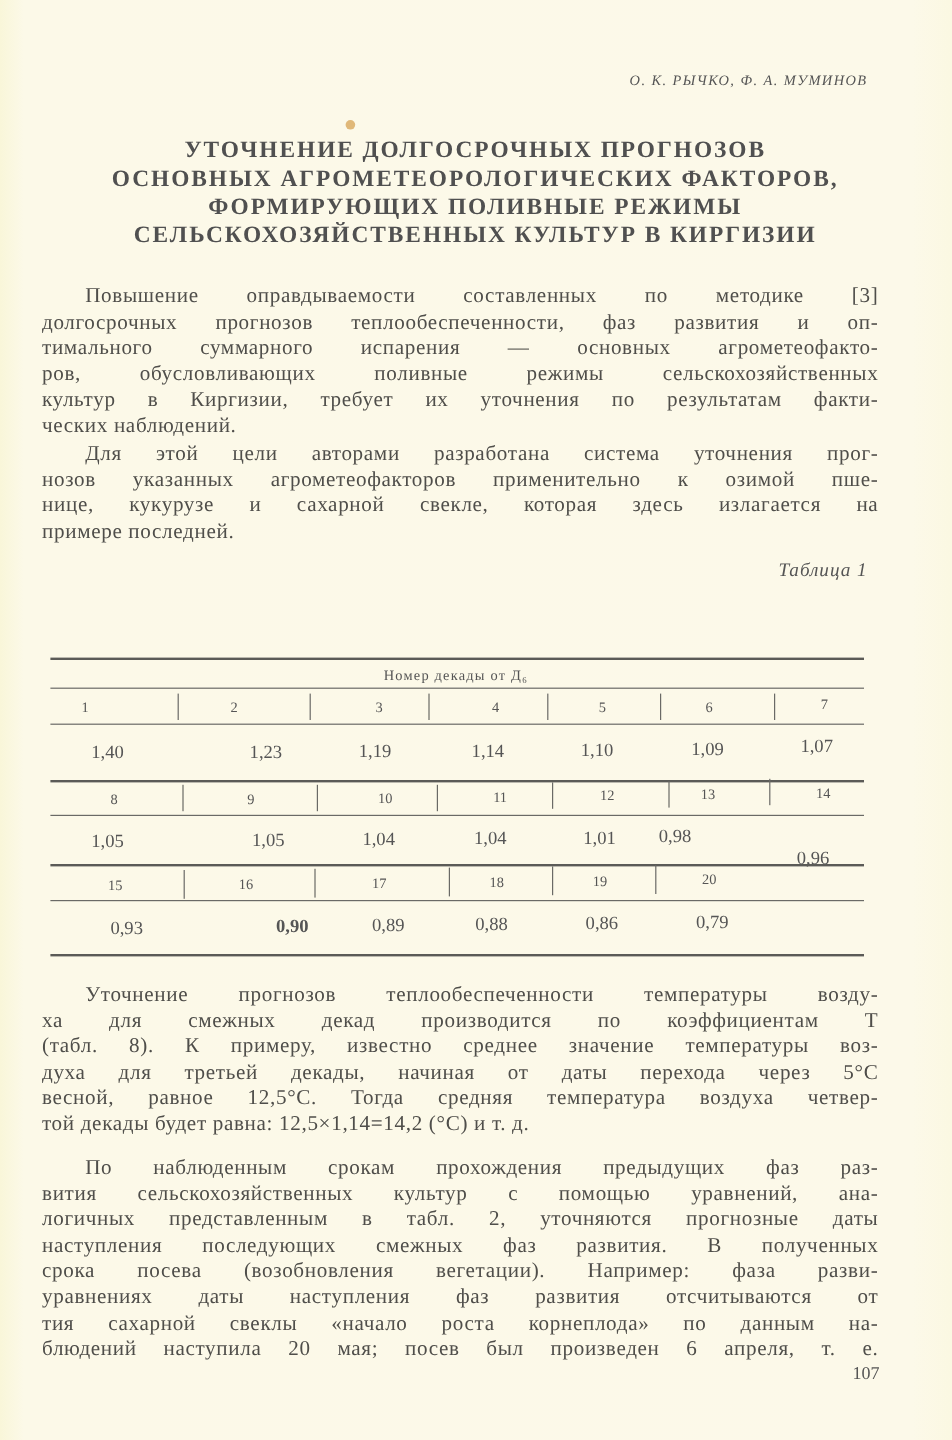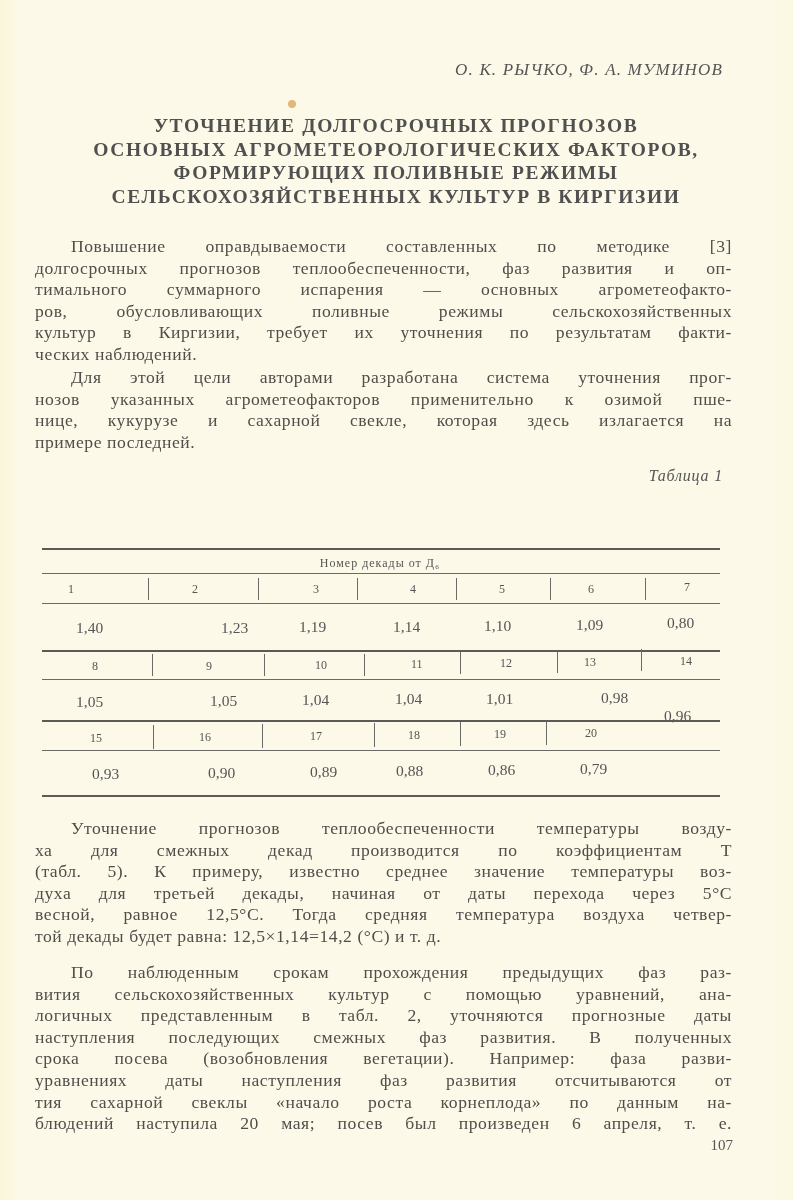--- a/index.html
+++ b/index.html
@@ -7,21 +7,21 @@
     width: 793px; height: 1200px; overflow: hidden;
     background: #fbf8e4;
     color: #4b4a46;
     font-family: "DejaVu Serif", "Liberation Serif", serif;
     position: relative;
   }
   .page { position: absolute; left: 0; top: 0; width: 793px; height: 1200px;
     background: linear-gradient(90deg, #f9f6d9 0px, #fcf9e8 20px, #fcf9e9 760px, #fbf8e2 793px); }
   .authors {
     position: absolute; top: 60px; right: 70px;
-    font-style: italic; font-size: 17px; letter-spacing: 1.2px;
+    font-style: italic; font-size: 12px; letter-spacing: 1.2px;
     font-family: "Liberation Serif", serif; color: #555;
   }
   .dot { position: absolute; left: 288px; top: 100px; width: 8px; height: 8px;
     border-radius: 50%; background: #e0b878; }
   .title {
     position: absolute; top: 114px; left: 40px; width: 712px;
     text-align: center; font-weight: bold; font-size: 19.5px; line-height: 23.5px;
     letter-spacing: 1.6px; font-family: "Liberation Serif", serif; color: #505050;
   }
   .title div { white-space: nowrap; }
@@ -109,26 +109,26 @@
     <div class="cell hdr" style="top:582px; left:410px;">4</div>
     <div class="vline" style="top:578px; left:456px; height:22px;"></div>
     <div class="cell hdr" style="top:582px; left:499px;">5</div>
     <div class="vline" style="top:578px; left:550px; height:22px;"></div>
     <div class="cell hdr" style="top:582px; left:588px;">6</div>
     <div class="vline" style="top:578px; left:645px; height:22px;"></div>
     <div class="cell hdr" style="top:580px; left:684px;">7</div>
     <div class="hline" style="top:603px; left:42px; width:678px;"></div>
 
     <div class="cell val" style="top:619px; left:76px;">1,40</div>
-    <div class="cell val" style="top:619px; left:208px;margin-left:13px;">1,23</div>
+    <div class="cell val" style="top:619px; left:208px;">1,23</div>
     <div class="cell val" style="top:618px; left:299px;">1,19</div>
     <div class="cell val" style="top:618px; left:393px;">1,14</div>
     <div class="cell val" style="top:617px; left:484px;">1,10</div>
     <div class="cell val" style="top:616px; left:576px;">1,09</div>
-    <div class="cell val" style="top:614px; left:667px;">0,80</div>
+    <div class="cell val" style="top:614px; left:667px;">1,07</div>
     <div class="hline thick" style="top:650px; left:42px; width:678px;"></div>
 
     <div class="cell hdr" style="top:659px; left:92px;">8</div>
     <div class="vline" style="top:654px; left:152px; height:22px;"></div>
     <div class="cell hdr" style="top:659px; left:206px;">9</div>
     <div class="vline" style="top:654px; left:264px; height:22px;"></div>
     <div class="cell hdr" style="top:658px; left:315px;">10</div>
     <div class="vline" style="top:654px; left:364px; height:22px;"></div>
     <div class="cell hdr" style="top:657px; left:411px;">11</div>
     <div class="vline" style="top:652px; left:460px; height:22px;"></div>
@@ -137,50 +137,50 @@
     <div class="cell hdr" style="top:655px; left:584px;">13</div>
     <div class="vline" style="top:649px; left:641px; height:22px;"></div>
     <div class="cell hdr" style="top:654px; left:680px;">14</div>
     <div class="hline" style="top:679px; left:42px; width:678px;"></div>
 
     <div class="cell val" style="top:693px; left:76px;">1,05</div>
     <div class="cell val" style="top:692px; left:210px;">1,05</div>
     <div class="cell val" style="top:691px; left:302px;">1,04</div>
     <div class="cell val" style="top:690px; left:395px;">1,04</div>
     <div class="cell val" style="top:690px; left:486px;">1,01</div>
-    <div class="cell val" style="top:689px; left:601px;">0,98</div>
+    <div class="cell val" style="top:689px; left:549px;">0,98</div>
     <div class="cell val" style="top:687px; left:664px;margin-top:20px;">0,96</div>
     <div class="hline thick" style="top:720px; left:42px; width:678px;"></div>
 
     <div class="cell hdr" style="top:731px; left:90px;">15</div>
     <div class="vline" style="top:725px; left:153px; height:24px;"></div>
     <div class="cell hdr" style="top:730px; left:199px;text-align:right;">16</div>
     <div class="vline" style="top:724px; left:262px; height:24px;"></div>
     <div class="cell hdr" style="top:729px; left:310px;">17</div>
     <div class="vline" style="top:723px; left:374px; height:24px;"></div>
     <div class="cell hdr" style="top:728px; left:408px;">18</div>
     <div class="vline" style="top:722px; left:460px; height:24px;"></div>
     <div class="cell hdr" style="top:727px; left:494px;">19</div>
     <div class="vline" style="top:721px; left:546px; height:24px;"></div>
     <div class="cell hdr" style="top:726px; left:585px;">20</div>
     <div class="hline" style="top:750px; left:42px; width:678px;"></div>
 
     <div class="cell val" style="top:765px; left:92px;">0,93</div>
-    <div class="cell val" style="top:764px; left:208px;">0,90</div>
+    <div class="cell val" style="top:764px; left:230px;font-weight:bold;">0,90</div>
     <div class="cell val" style="top:763px; left:310px;">0,89</div>
     <div class="cell val" style="top:762px; left:396px;">0,88</div>
     <div class="cell val" style="top:761px; left:488px;">0,86</div>
     <div class="cell val" style="top:760px; left:580px;">0,79</div>
     <div class="hline thick" style="top:795px; left:42px; width:678px;"></div>
   </div>
 
   <div class="body-text" style="top:818px;">
     <span class="ln indent">Уточнение прогнозов теплообеспеченности температуры возду-</span>
     <span class="ln">ха для смежных  декад  производится  по  коэффициентам  T</span>
-    <span class="ln">(табл. 5). К примеру, известно среднее значение температуры воз-</span>
+    <span class="ln">(табл. 8). К примеру, известно среднее значение температуры воз-</span>
     <span class="ln">духа  для третьей декады, начиная от даты перехода через 5°С</span>
     <span class="ln">весной, равное 12,5°С. Тогда средняя температура воздуха четвер-</span>
     <span class="ln last">той декады будет равна: 12,5×1,14=14,2 (°С) и т. д.</span>
   </div>
 
   <div class="body-text" style="top:962px;">
     <span class="ln indent">По наблюденным срокам прохождения предыдущих фаз раз-</span>
     <span class="ln">вития сельскохозяйственных культур с помощью уравнений, ана-</span>
     <span class="ln">логичных представленным в табл. 2, уточняются прогнозные даты</span>
     <span class="ln">наступления последующих смежных фаз развития. В полученных</span>

